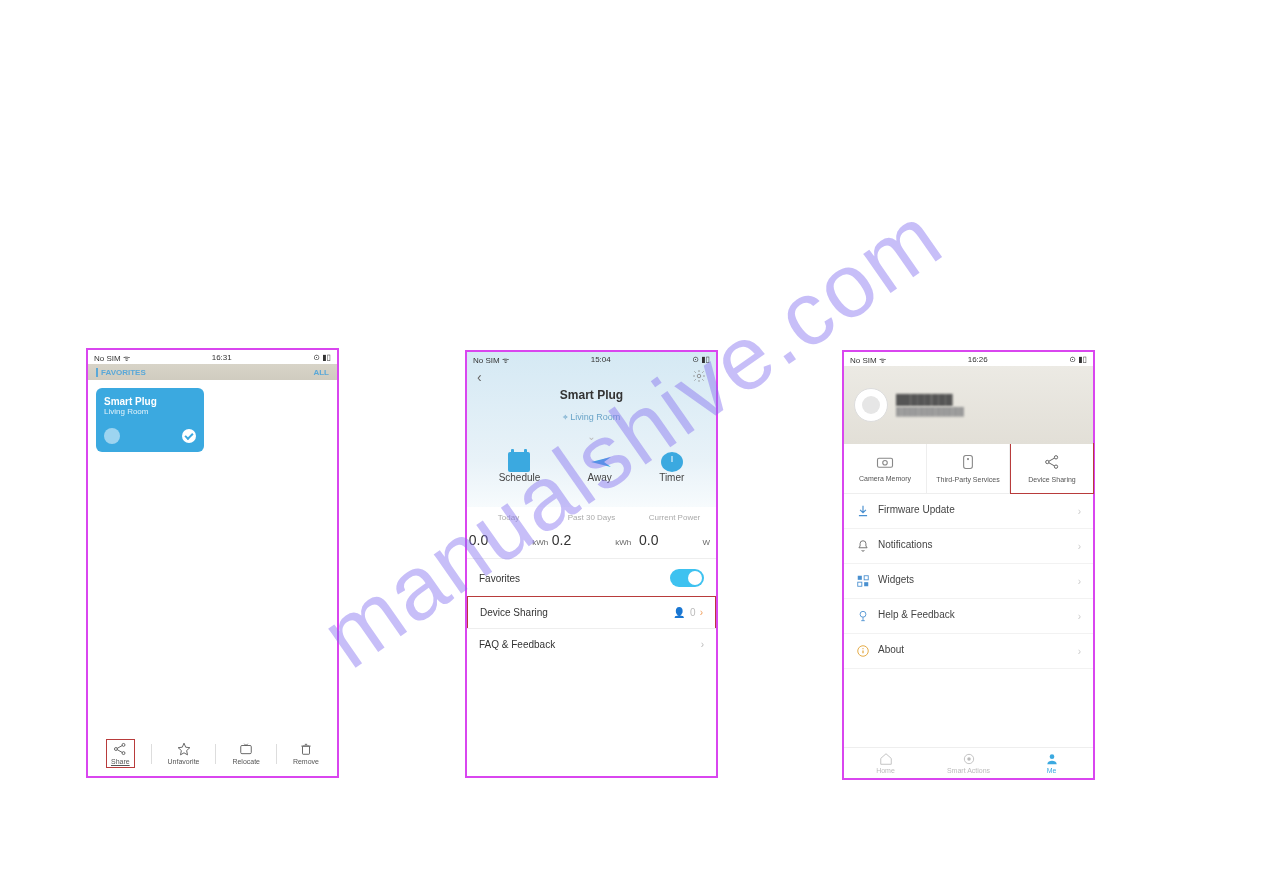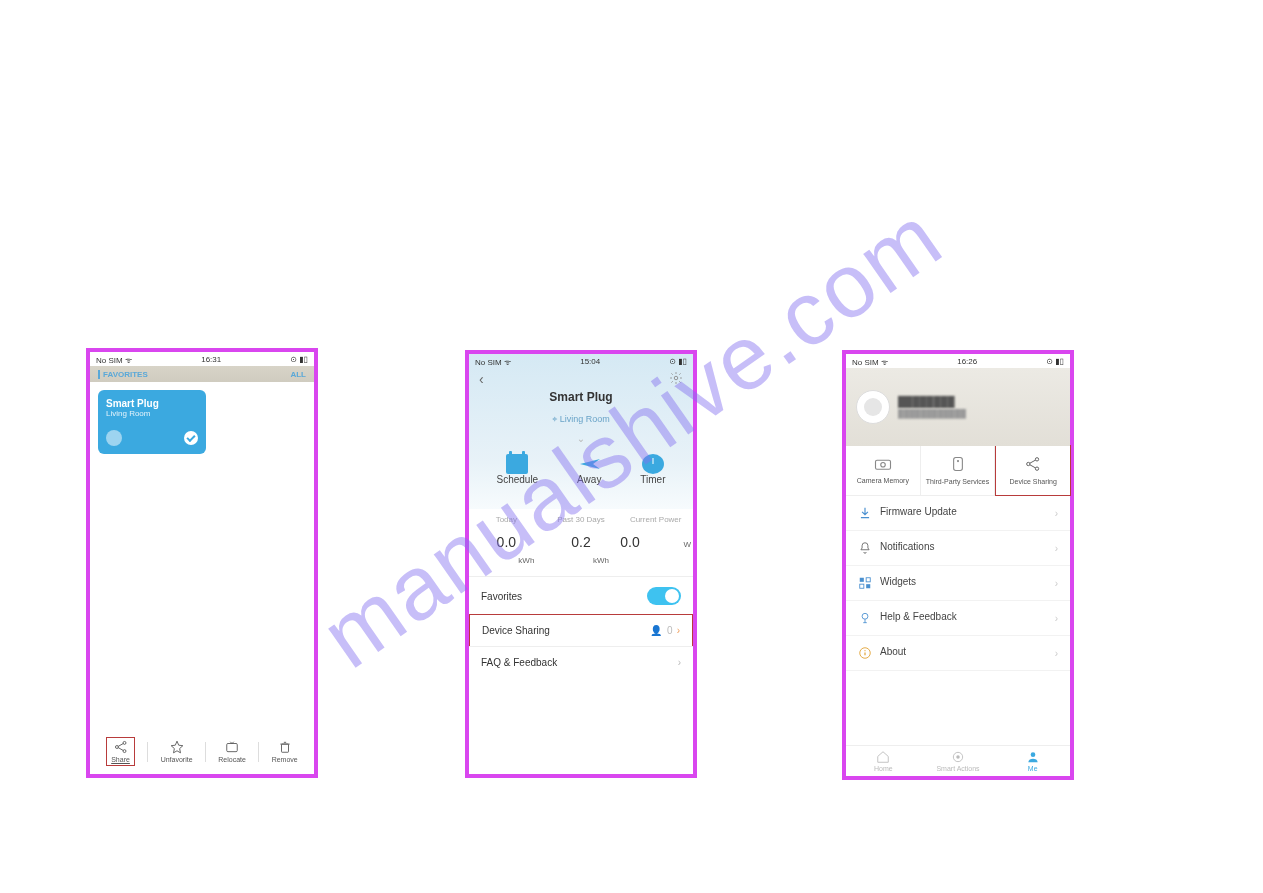--- a/index.html
+++ b/index.html
@@ -19,22 +19,22 @@
     font-size: 90px;
     color: rgba(130, 110, 240, 0.45);
     font-weight: 400;
     pointer-events: none;
     white-space: nowrap;
     letter-spacing: 2px;
     z-index: 50;
   }
   .phone {
     position: absolute;
-    width: 232px;
-    border: 4px solid #d946ef;
+    width: 253px;
+    border: 2px solid #d946ef;
     background: #fff;
     font-size: 10px;
     color: #333;
   }
   .phone1 { left: 86px; top: 348px; height: 430px; }
   .phone2 { left: 465px; top: 350px; height: 428px; }
   .phone3 { left: 842px; top: 350px; height: 430px; }
 
   .status-bar {
     display: flex;

